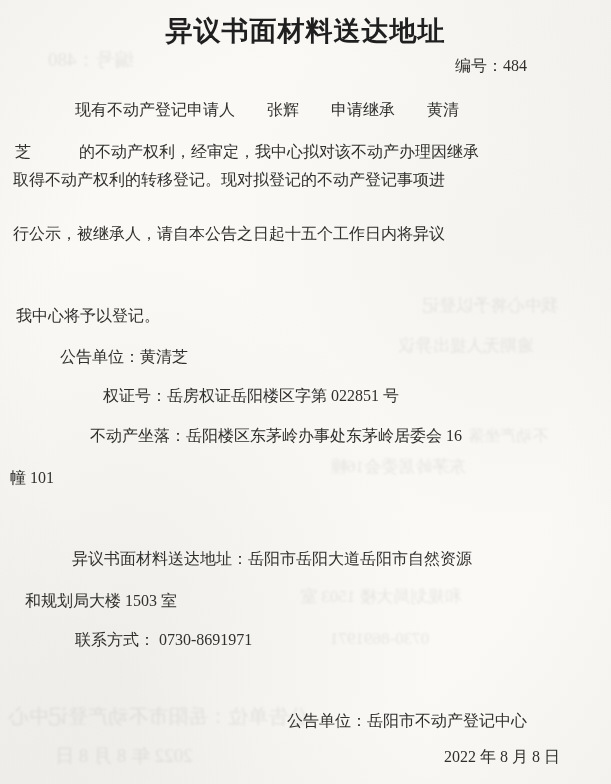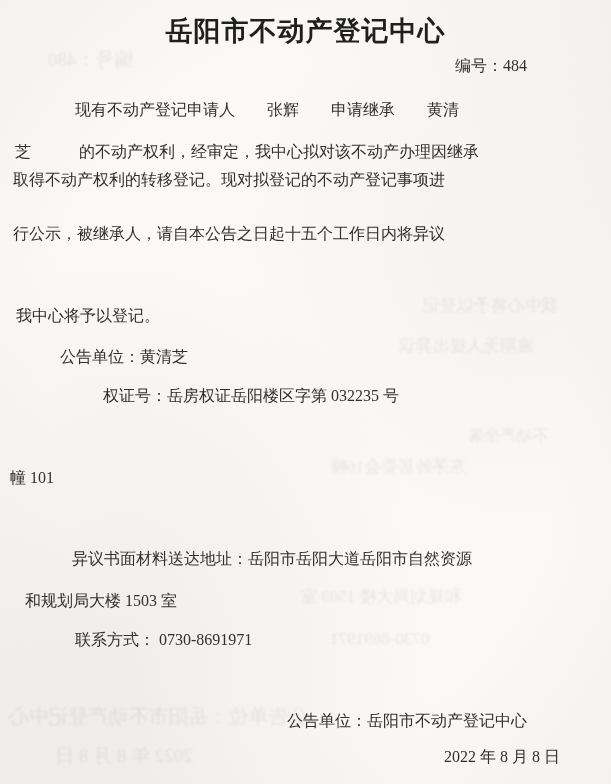--- a/index.html
+++ b/index.html
@@ -61,32 +61,33 @@
   <span class="ghost" style="left:48px; top:48px; font-size:19px;">编号：480</span>
   <span class="ghost" style="left:422px; top:294px;">我中心将予以登记</span>
   <span class="ghost" style="left:398px; top:334px;">逾期无人提出异议</span>
   <span class="ghost" style="left:468px; top:424px; font-size:16px;">不动产坐落</span>
   <span class="ghost" style="left:330px; top:455px;">东茅岭居委会16幢</span>
   <span class="ghost" style="left:300px; top:585px;">和规划局大楼 1503 室</span>
   <span class="ghost" style="left:330px; top:627px;">0730-8691971</span>
   <span class="ghost" style="left:8px; top:704px; font-size:20px;">公告单位：岳阳市不动产登记中心</span>
   <span class="ghost" style="left:55px; top:744px; font-size:19px;">2022 年 8 月 8 日</span>
 
-  <div class="doc-title">岳阳市不动产登记中心</div>
+  <div class="doc-title">异议书面材料送达地址</div>
 
   <div class="line" style="left:455px; top:51px;">编号：484</div>
 
   <div class="line" style="left:15px; top:137px; letter-spacing:0;">芝　　　的不动产权利，经审定，我中心拟对该不动产办理因继承</div>
   <div class="line" style="left:75px; top:95px;">现有不动产登记申请人　　张辉　　申请继承　　黄清</div>
   <div class="line" style="left:13px; top:165px;">取得不动产权利的转移登记。现对拟登记的不动产登记事项进</div>
   <div class="line" style="left:13px; top:219px;">行公示，被继承人，请自本公告之日起十五个工作日内将异议</div>
   <div class="line" style="left:16px; top:301px;">我中心将予以登记。</div>
 
   <div class="line" style="left:60px; top:342px;">公告单位：黄清芝</div>
-  <div class="line" style="left:103px; top:381px;">权证号：岳房权证岳阳楼区字第 032235 号</div>
+  <div class="line" style="left:103px; top:381px;">权证号：岳房权证岳阳楼区字第 022851 号</div>
+  <div class="line" style="left:90px; top:421px;">不动产坐落：岳阳楼区东茅岭办事处东茅岭居委会 16</div>
   <div class="line" style="left:10px; top:463px;">幢 101</div>
 
   <div class="line" style="left:72px; top:544px;">异议书面材料送达地址：岳阳市岳阳大道岳阳市自然资源</div>
   <div class="line" style="left:25px; top:586px;">和规划局大楼 1503 室</div>
   <div class="line" style="left:75px; top:625px;">联系方式： 0730-8691971</div>
 
   <div class="line" style="left:287px; top:706px;">公告单位：岳阳市不动产登记中心</div>
   <div class="line" style="left:444px; top:742px;">2022 年 8 月 8 日</div>
 
 </div>

